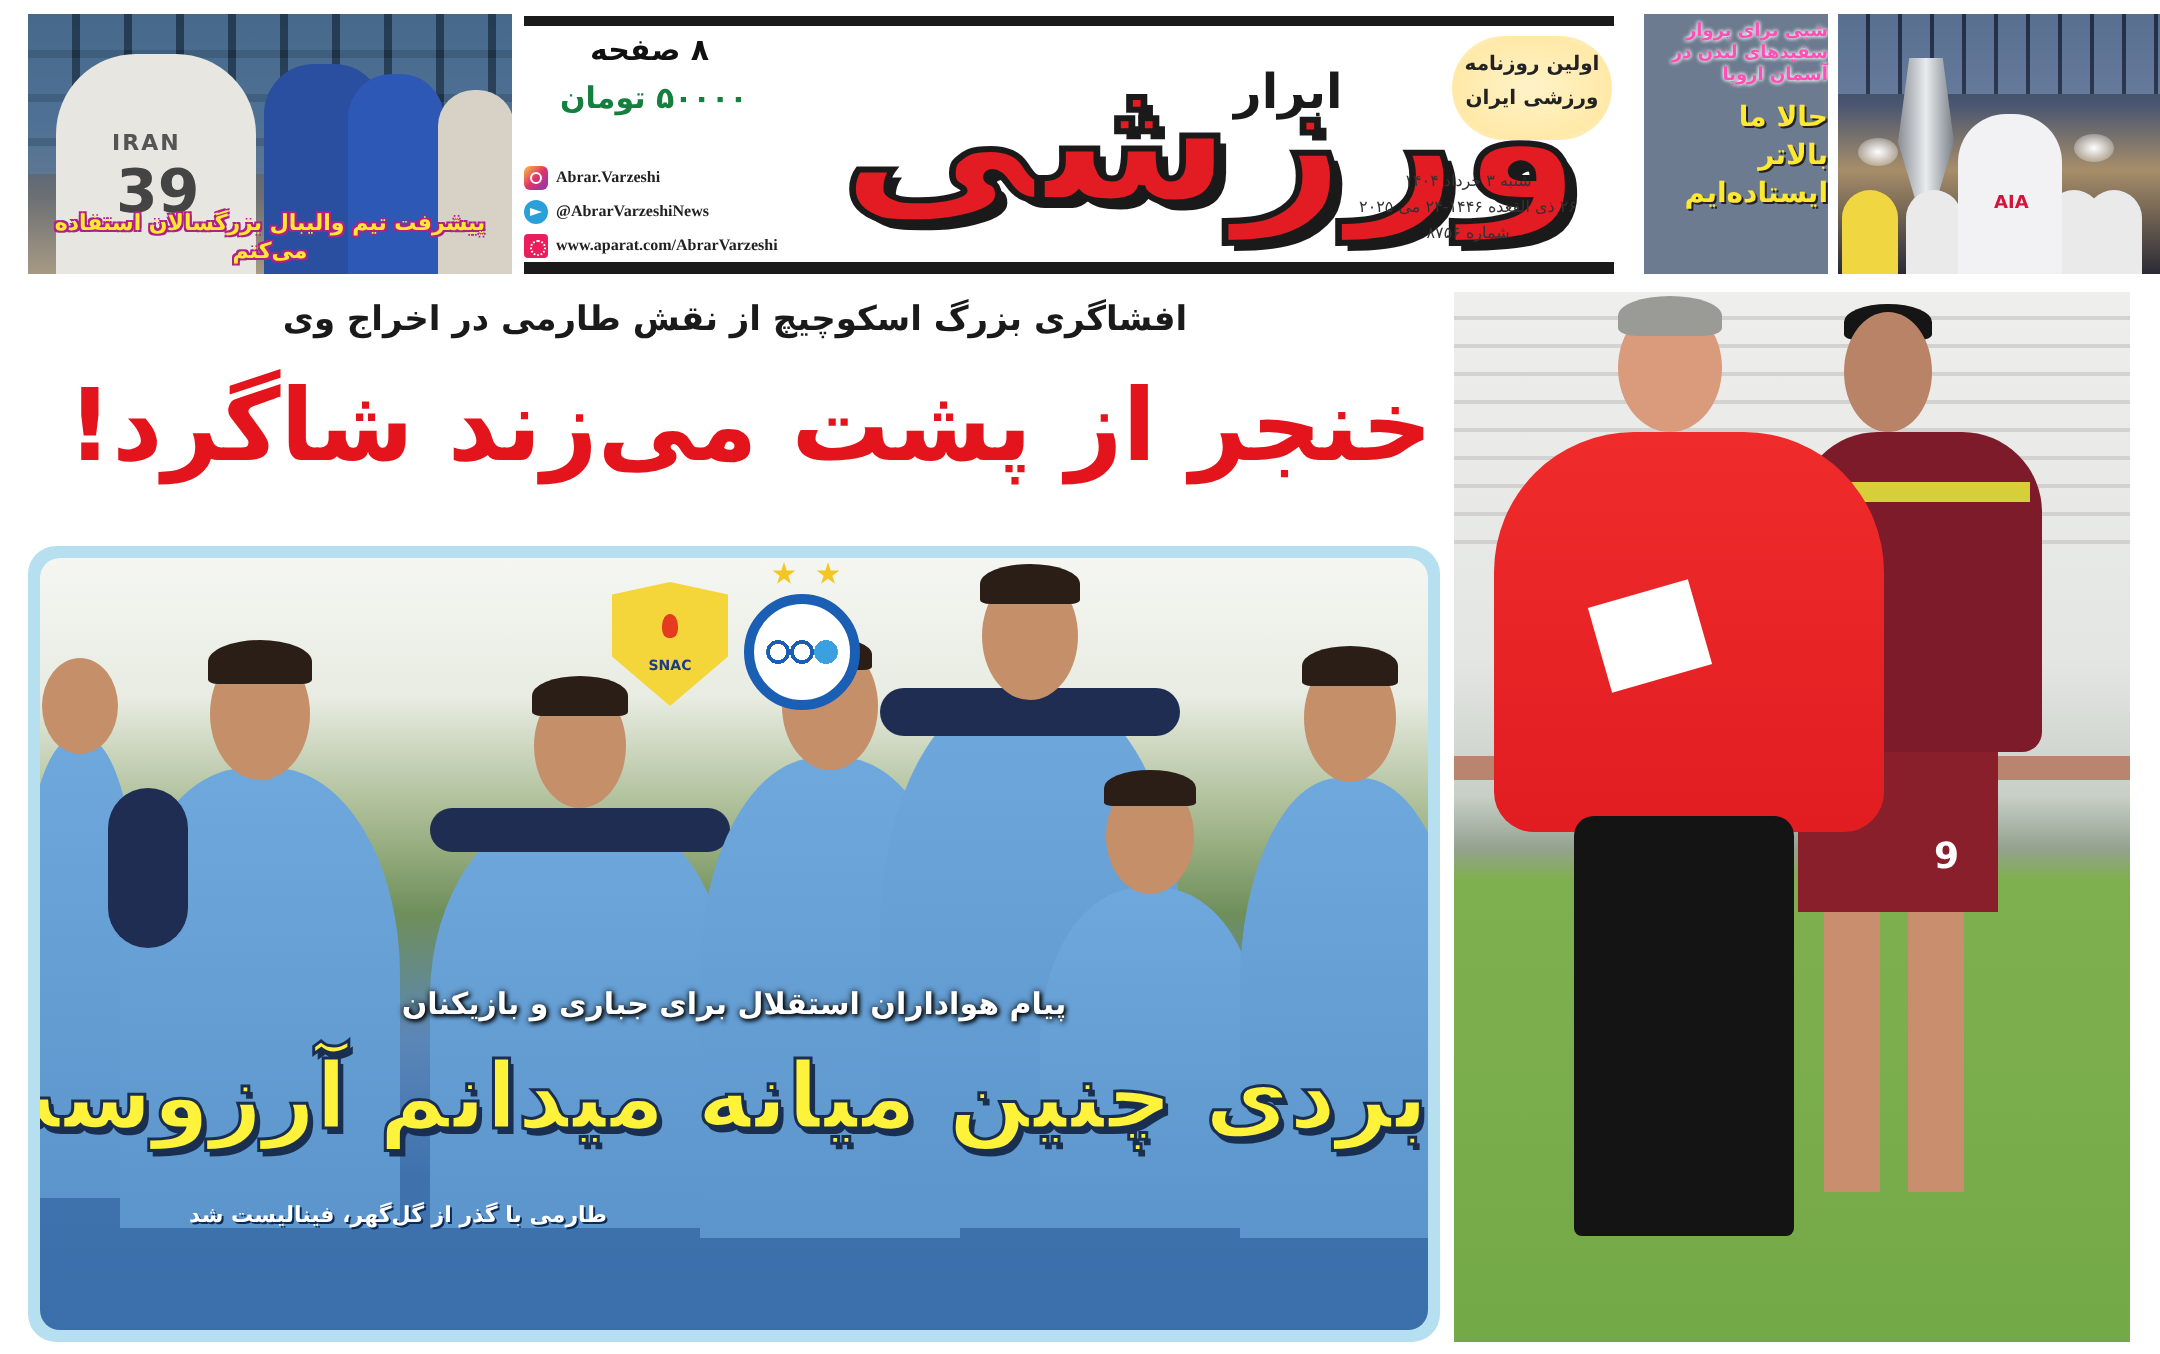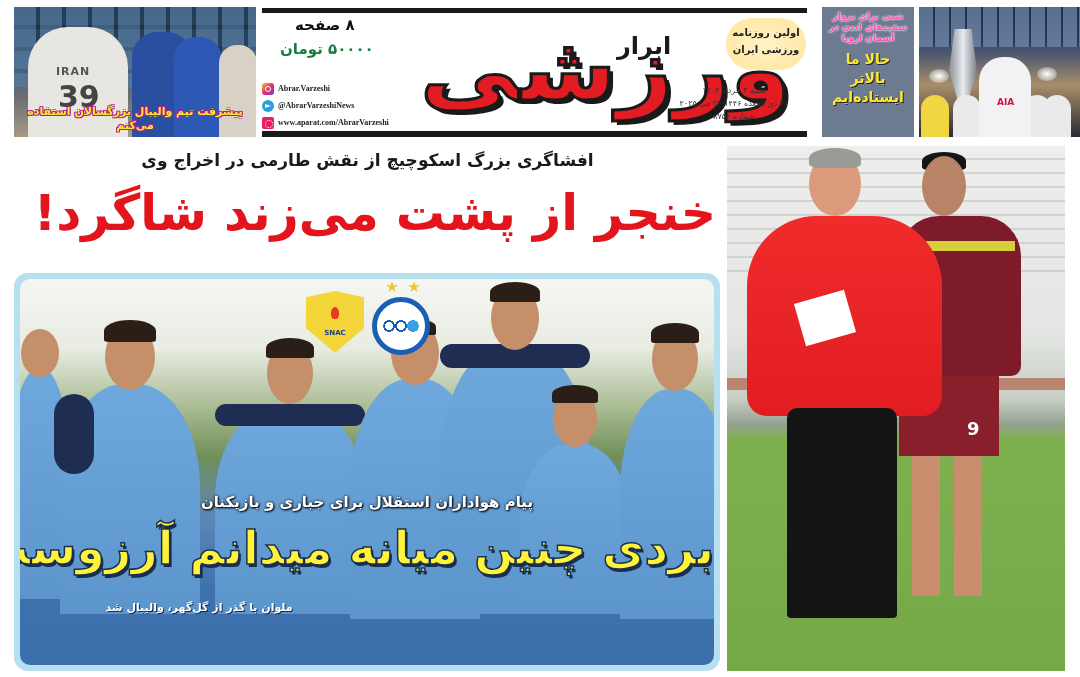--- a/index.html
+++ b/index.html
@@ -76,21 +76,21 @@
     background: radial-gradient(ellipse at center, #fff3c8 0%, #ffe9a8 70%, #fff6da 100%);
     direction: rtl; text-align: center; padding-top: 6px;
   }
   .tagline-badge span { display: block; font: bold 10px/17px "DejaVu Sans", sans-serif; color: #222; }
 
   .dateline { position: absolute; left: 660px; top: 84px; width: 148px; direction: rtl; text-align: center; }
   .dateline span { display: block; font: 8px/13px "DejaVu Sans", sans-serif; color: #333; white-space: nowrap; }
 
   .promo-box {
     position: absolute; left: 822px; top: 7px; width: 92px; height: 130px; background: #6c7b8f;
-    direction: rtl; text-align: center; padding-top: 4px;
+    direction: rtl; text-align: right; padding-top: 4px;
   }
   .promo-box .promo-kicker { display: block; font: bold 9px/11px "DejaVu Sans", sans-serif; color: #ff4fb6;
     text-shadow: 0 0 2px #fff, 0 0 2px #fff; }
   .promo-box .promo-head { display: block; font: 900 14px/19px "DejaVu Sans", sans-serif; color: #ffe930; margin-top: 6px;
     text-shadow: 1px 1px 0 #222; }
 
   .top-photo-right {
     position: absolute; left: 919px; top: 7px; width: 172px; height: 130px; overflow: hidden;
     background: linear-gradient(180deg, #2c3e5a 0%, #4a5670 35%, #a78e6a 60%, #2a2a35 100%);
   }
@@ -299,21 +299,21 @@
       <div class="rings"></div>
     </div>
     <div class="club-badge-snac">
       <div class="flame"></div>
       <span class="snac-text">SNAC</span>
     </div>
 
     <div class="feature-kicker">پیام هواداران استقلال برای جباری و بازیکنان</div>
     <div class="feature-headline">بردی چنین میانه میدانم آرزوست</div>
 
-    <div class="sub-left-kicker">ملوان با گذر از گل‌گهر، والیبال شد</div>
+    <div class="sub-left-kicker">طارمی با گذر از گل‌گهر، فینالیست شد</div>
   </div>
 </div>
 
 <div class="right-photo">
   <div class="stand-seats"></div>
   <div class="track"></div>
   <div class="player9"></div>
   <div class="player9-stripe"></div>
   <div class="player9-hair"></div>
   <div class="player9-head"></div>

